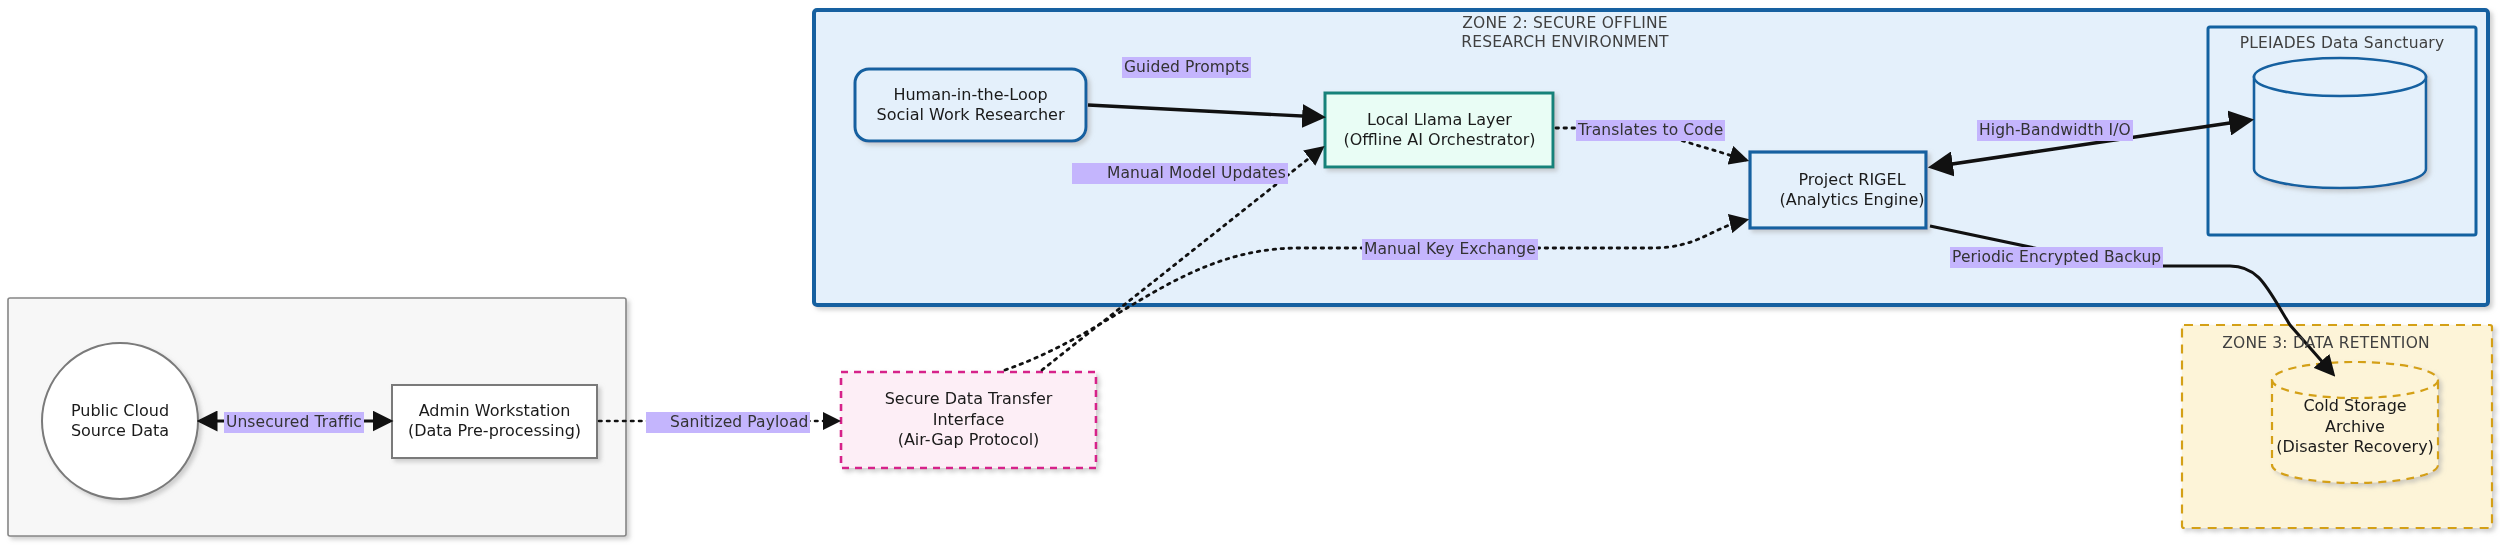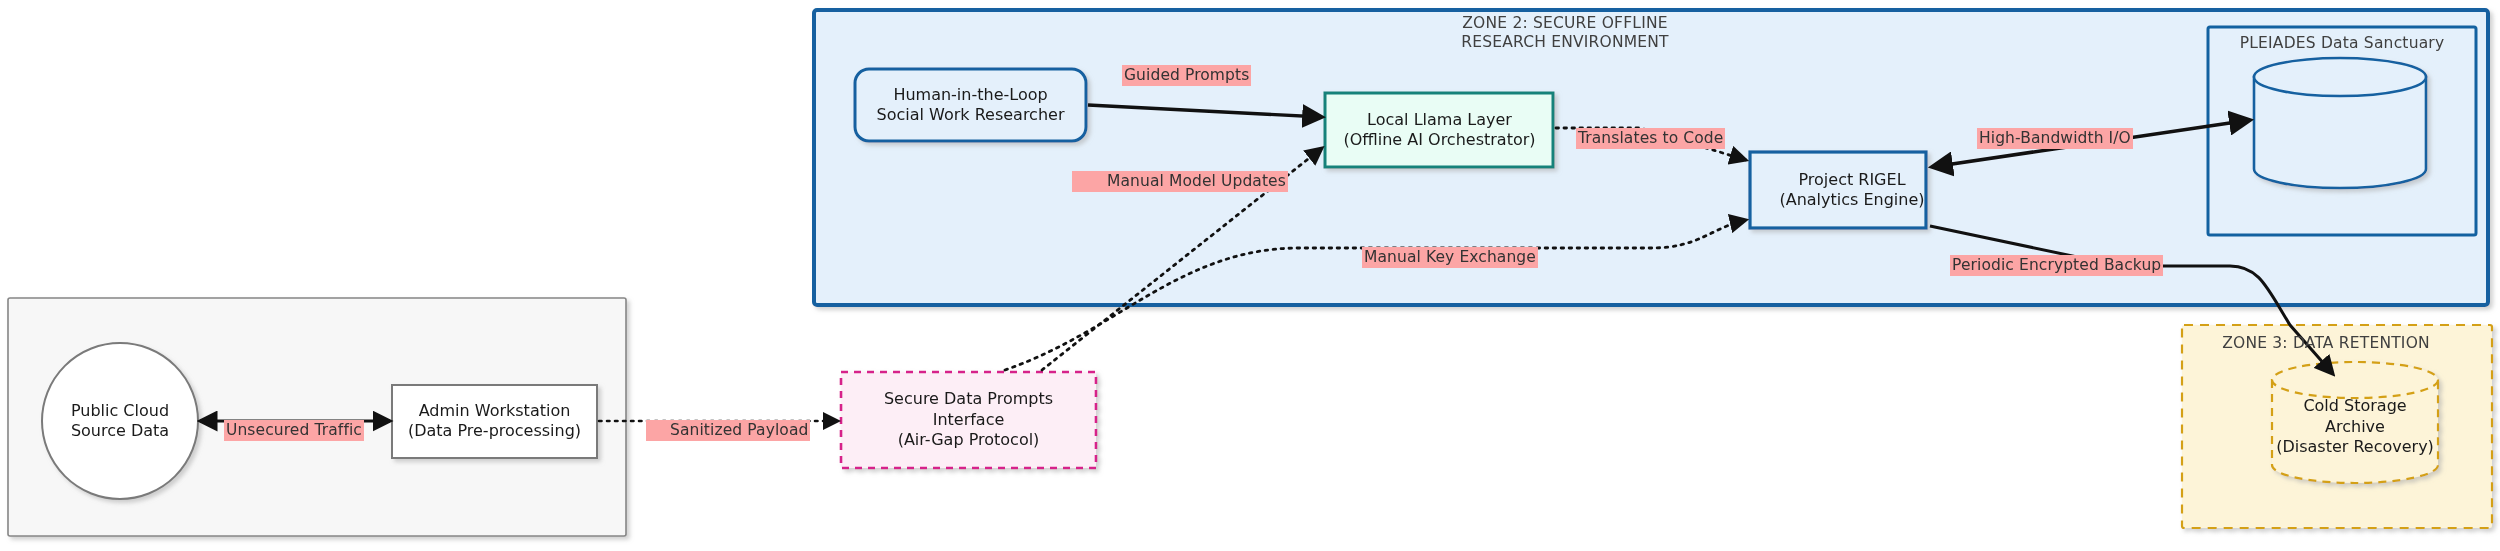--- a/index.html
+++ b/index.html
@@ -1,23 +1,23 @@
 <!DOCTYPE html>
 <html><head>
 <meta charset="utf-8">
 <title>Secure Offline Research Architecture</title>
 <style>
   html,body{margin:0;padding:0;background:#ffffff;}
   body{font-family:"DejaVu Sans","Liberation Sans",sans-serif;}
   #stage{position:relative;width:2500px;height:551px;background:#ffffff;overflow:hidden;}
   svg.layer{position:absolute;left:0;top:0;width:2500px;height:551px;}
   .edge-label{
-    position:absolute;background:#fca5a5;color:#333333;
+    position:absolute;background:#c4b5fd;color:#333333;
     font-size:15.5px;line-height:19px;white-space:nowrap;
-    padding:1px 2px;letter-spacing:0.1px;margin-top:8px;
+    padding:1px 2px;letter-spacing:0.1px;
   }
   .zone-title{
     position:absolute;text-align:center;font-size:15.5px;line-height:19px;
     color:#404040;white-space:pre-line;letter-spacing:0.2px;
   }
   .node{position:absolute;display:flex;align-items:center;justify-content:center;
         text-align:center;font-size:16px;line-height:20.5px;color:#1a1a1a;
         box-sizing:border-box;white-space:pre-line;}
   .node span{display:block;}
 </style>
@@ -120,21 +120,21 @@
     <span>Public Cloud
 Source Data</span>
   </div>
 
   <div class="node" style="left:392px;top:394px;width:205px;height:54px;">
     <span>Admin Workstation
 (Data Pre-processing)</span>
   </div>
 
   <div class="node" style="left:841px;top:388px;width:255px;height:64px;">
-    <span>Secure Data Prompts
+    <span>Secure Data Transfer
 Interface
 (Air-Gap Protocol)</span>
   </div>
 
   <div class="node" style="left:855px;top:78px;width:231px;height:54px;">
     <span>Human-in-the-Loop
 Social Work Researcher</span>
   </div>
 
   <div class="node" style="left:1325px;top:103px;width:229px;height:54px;">

